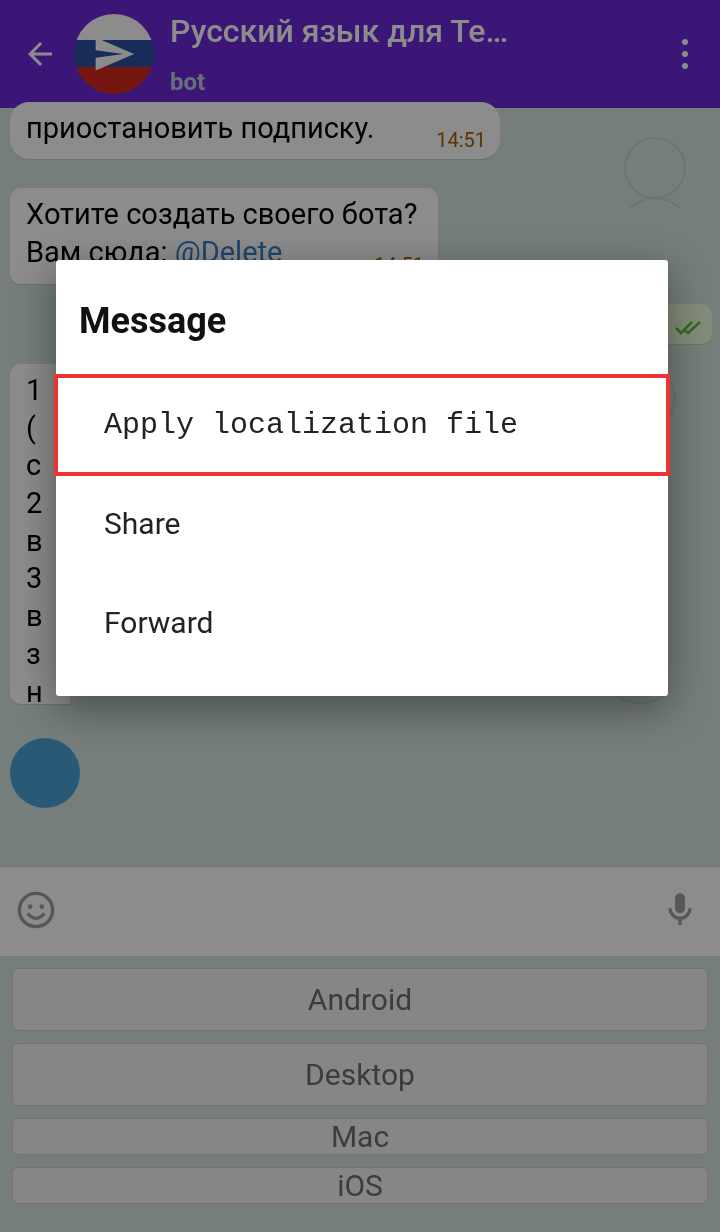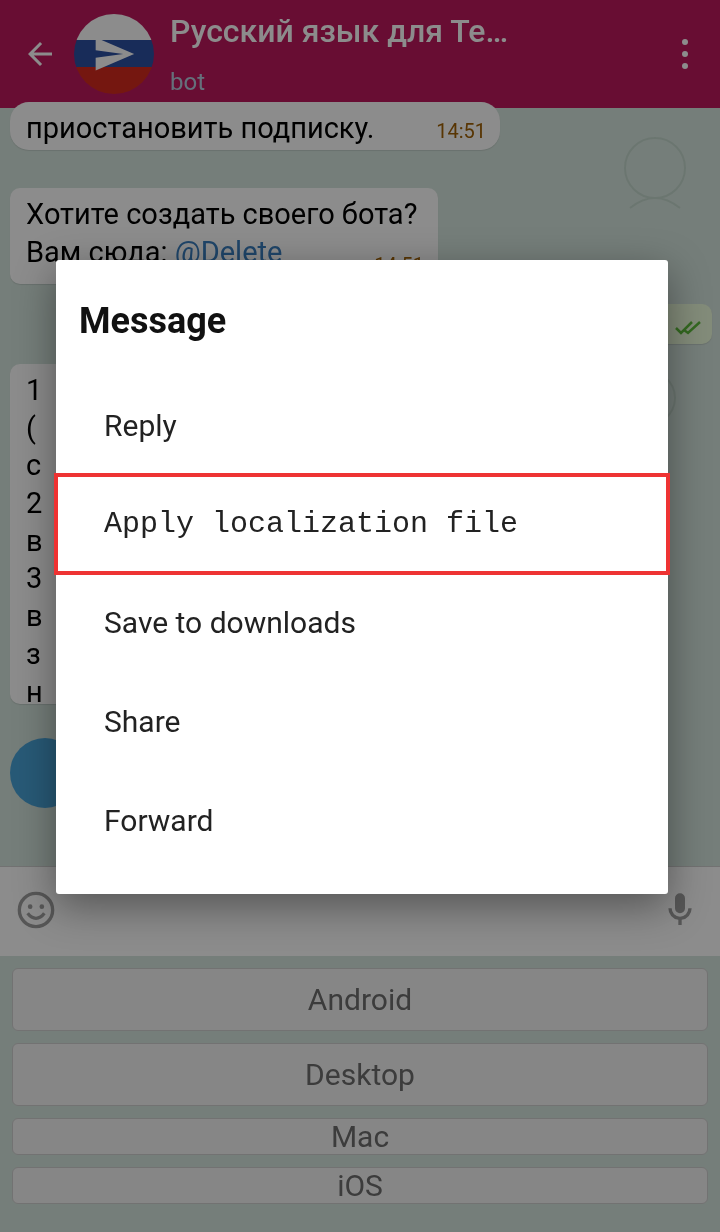--- a/index.html
+++ b/index.html
@@ -2,32 +2,32 @@
 <html><head>
 <meta charset="utf-8">
 <style>
   * { box-sizing: border-box; margin: 0; padding: 0; }
   html, body { width: 720px; height: 1232px; overflow: hidden; font-family: Roboto, Arial, sans-serif; }
   body { position: relative; background: #d6e5de; }
 
   
   .header {
     position: absolute; top: 0; left: 0; right: 0; height: 108px;
-    background: #be185d; display: flex; align-items: center; padding: 0 10px;
+    background: #6d28d9; display: flex; align-items: center; padding: 0 10px;
     color: #fff;
   }
   .back-btn { width: 60px; height: 60px; display:flex; align-items:center; justify-content:center; }
   .avatar {
     width: 80px; height: 80px; border-radius: 50%;
     background: linear-gradient(to bottom, #ffffff 0%, #ffffff 33%, #2d50a2 33%, #2d50a2 66%, #d52b1e 66%, #d52b1e 100%);
     display:flex; align-items:center; justify-content:center; margin-left: 4px; flex-shrink:0;
   }
   .title-block { flex:1; margin-left: 16px; overflow:hidden; }
   .chat-title { font-size: 32px; font-weight: 500; white-space: nowrap; overflow:hidden; text-overflow: ellipsis; }
-  .chat-sub { font-size: 24px; color: #b9cde0; margin-top: 18px;}
+  .chat-sub { font-size: 24px; color: #b9cde0; margin-top: 18px; font-weight: bold;}
   .more-btn { width: 50px; height:60px; display:flex; flex-direction:column; align-items:center; justify-content:center; gap:6px; }
   .more-btn span { width:6px; height:6px; background:#fff; border-radius:50%; }
 
   
   .chat {
     position:absolute; top:108px; left:0; right:0; bottom:0;
     background: #d6e5de;
   }
   .bubble {
     background:#fff; border-radius: 10px; padding: 8px 16px 8px 16px;
@@ -119,21 +119,21 @@
       <path d="M30 90 Q55 70 80 90" fill="none" stroke="#a8c4b4" stroke-width="2"></path>
     </svg>
   <svg class="sticker" style="top:240px; right:20px;" width="120" height="140">
       <ellipse cx="60" cy="50" rx="35" ry="30" fill="none" stroke="#a8c4b4" stroke-width="2"></ellipse>
       <path d="M40 85 Q60 130 80 85" fill="none" stroke="#a8c4b4" stroke-width="2"></path>
     </svg>
   <svg class="sticker" style="top:490px; right:30px;" width="100" height="120">
       <path d="M50 10 Q90 40 70 100 Q50 110 30 100 Q10 40 50 10" fill="none" stroke="#a8c4b4" stroke-width="2"></path>
     </svg>
 
-  <div class="bubble" style="left:10px; top:-6px; width:490px; height:48px;border-radius:19px;">
+  <div class="bubble" style="left:10px; top:-6px; width:490px; height:57px;border-radius:19px;">
     <span>приостановить подписку.</span>
     <span class="time">14:51</span>
   </div>
 
   <div class="bubble" style="left:10px; top:80px; width:428px; height:96px;">
     <div>Хотите создать своего бота?</div>
     <div>
       <span>Вам сюда: </span><span class="link">@Delete</span>
     </div>
     <span class="time">14:51</span>
@@ -181,18 +181,16 @@
     <div class="kbd-btn">Desktop</div>
     <div class="kbd-btn">Mac</div>
     <div class="kbd-btn">iOS</div>
   </div>
 </div>
 
 <div class="scrim"></div>
 
 <div class="dialog">
   <div class="dialog-title">Message</div>
-  <div class="menu-item">Reply</div>
   <div class="menu-item highlight">Apply localization file</div>
-  <div class="menu-item">Save to downloads</div>
   <div class="menu-item">Share</div>
   <div class="menu-item">Forward</div>
 </div>
 
 </body></html>

